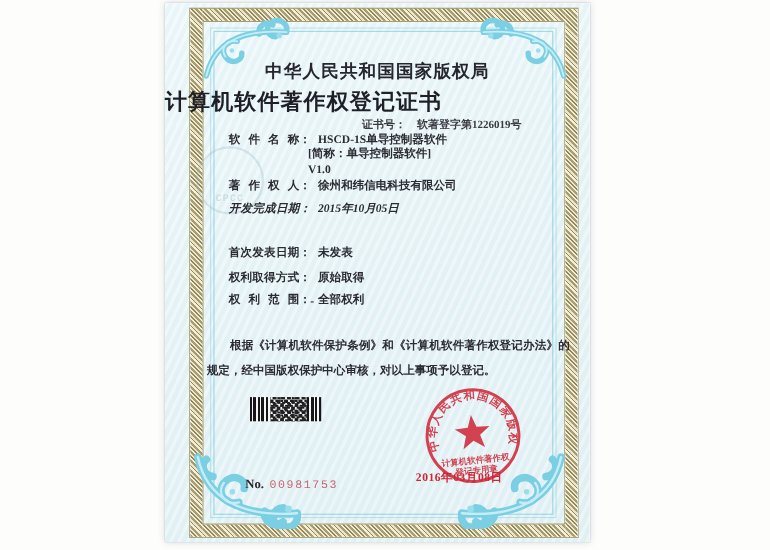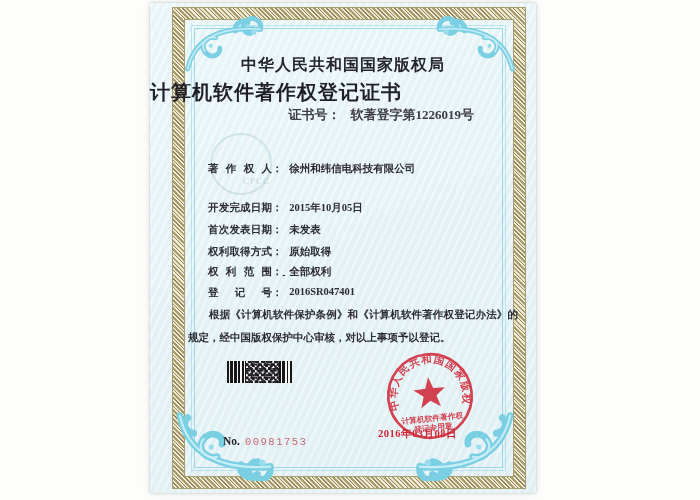--- a/index.html
+++ b/index.html
@@ -36,50 +36,50 @@
 
   
   .ornament{position:absolute;pointer-events:none;}
   .orn-tl{left:32px;top:13px;width:84px;height:58px;}
   .orn-tr{left:284px;top:13px;width:84px;height:58px;transform:scaleX(-1);}
   .orn-bl{left:26px;top:408px;width:98px;height:70px;transform:scaleY(-1);}
   .orn-br{left:266px;top:408px;width:98px;height:70px;transform:scale(-1,-1);}
 
   
   .watermark{
-    position:absolute;left:60px;top:130px;width:58px;height:58px;border-radius:50%;
+    position:absolute;left:28px;top:130px;width:58px;height:58px;border-radius:50%;
     border:2px solid rgba(150,185,195,.30);
     color:rgba(140,175,188,.45);
-    font-size:9px;letter-spacing:1px;text-align:right;line-height:92px;
-    font-family:Liberation Serif, serif;
+    font-size:9px;letter-spacing:1px;text-align:center;line-height:92px;
+    font-family:Liberation Mono, monospace;
   }
 
   
   .authority{
     position:absolute;left:0;right:0;top:52px;text-align:center;
     font-size:16px;font-weight:bold;color:#26262e;letter-spacing:1px;
   }
   .cert-title{
     position:absolute;left:0;right:0;top:76px;
     font-size:20px;font-weight:bold;color:#1f1f28;letter-spacing:1px;
   }
   .certno{
     position:absolute;right:62px;top:103px;
-    font-size:13px;color:#3c3c44;font-weight:bold;
+    font-size:10px;color:#3c3c44;font-weight:bold;
   }
   .certno .gap{display:inline-block;width:10px;}
 
   .field-row{position:absolute;left:58px;font-size:10.5px;font-weight:bold;color:#2b2b33;white-space:nowrap;}
   .f-label{display:inline-block;width:64px;text-align:justify;text-align-last:justify;vertical-align:top;}
   .f-colon{display:inline-block;vertical-align:top;}
   .f-value{display:inline-block;margin-left:4px;vertical-align:top;}
   .f-extra{margin-left:72px;line-height:13.5px;}
   .row-name{top:117px;}
   .row-owner{top:159px;}
-  .row-devdate{top:198px;}
+  .row-devdate{top:180px;font-style:italic;}
   .row-pubdate{top:220px;}
   .row-acquire{top:242px;}
   .row-scope{top:262px;text-decoration:underline;}
   .row-regno{top:283px;}
 
   .statement{
     position:absolute;left:38px;top:300px;width:330px;height:50px;
     font-size:10.5px;line-height:23px;color:#2b2b33;
     text-align:justify;text-indent:21px;overflow:hidden;font-weight:bold;
   }
@@ -175,20 +175,26 @@
       <circle cx="88" cy="18" r="3.2" fill="#9adeed"></circle>
       <circle cx="36" cy="34" r="2.6" fill="#9adeed"></circle>
     </svg>
 
     <div class="watermark">CPCC</div>
 
     <div class="authority">中华人民共和国国家版权局</div>
     <div class="cert-title">计算机软件著作权登记证书</div>
     <div class="certno"><span>证书号：</span><span class="gap"></span><span>软著登字第1226019号</span></div>
 
+    <div class="field-row row-name">
+      <span class="f-label">软件名称</span><span class="f-colon">：</span>
+      <span class="f-value">HSCD-1S单导控制器软件</span>
+      <div class="f-extra">[简称：单导控制器软件]</div>
+      <div class="f-extra">V1.0</div>
+    </div>
 
     <div class="field-row row-owner">
       <span class="f-label">著作权人</span><span class="f-colon">：</span>
       <span class="f-value">徐州和纬信电科技有限公司</span>
     </div>
 
     <div class="field-row row-devdate">
       <span class="f-label">开发完成日期</span><span class="f-colon">：</span>
       <span class="f-value">2015年10月05日</span>
     </div>
@@ -201,24 +207,20 @@
     <div class="field-row row-pubdate">
       <span class="f-label">首次发表日期</span><span class="f-colon">：</span>
       <span class="f-value">未发表</span>
     </div>
 
     <div class="field-row row-scope">
       <span class="f-label">权利范围</span><span class="f-colon">：</span>
       <span class="f-value">全部权利</span>
     </div>
 
-    <div class="field-row row-regno">
-      <span class="f-label">登记号</span><span class="f-colon">：</span>
-      <span class="f-value">2016SR047401</span>
-    </div>
 
     <div class="statement">根据《计算机软件保护条例》和《计算机软件著作权登记办法》的规定，经中国版权保护中心审核，对以上事项予以登记。</div>
 
     <div class="barcode">
       <div class="bc-left"></div>
       <div class="bc-matrix"></div>
       <div class="bc-right"></div>
     </div>
 
     <div class="serial">

